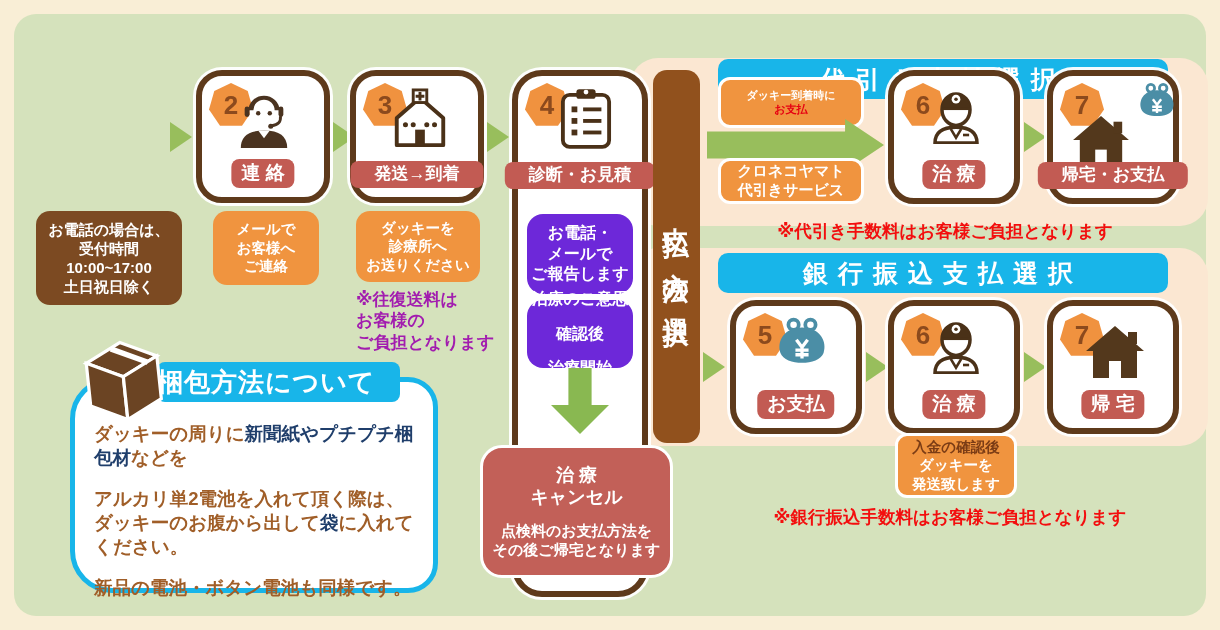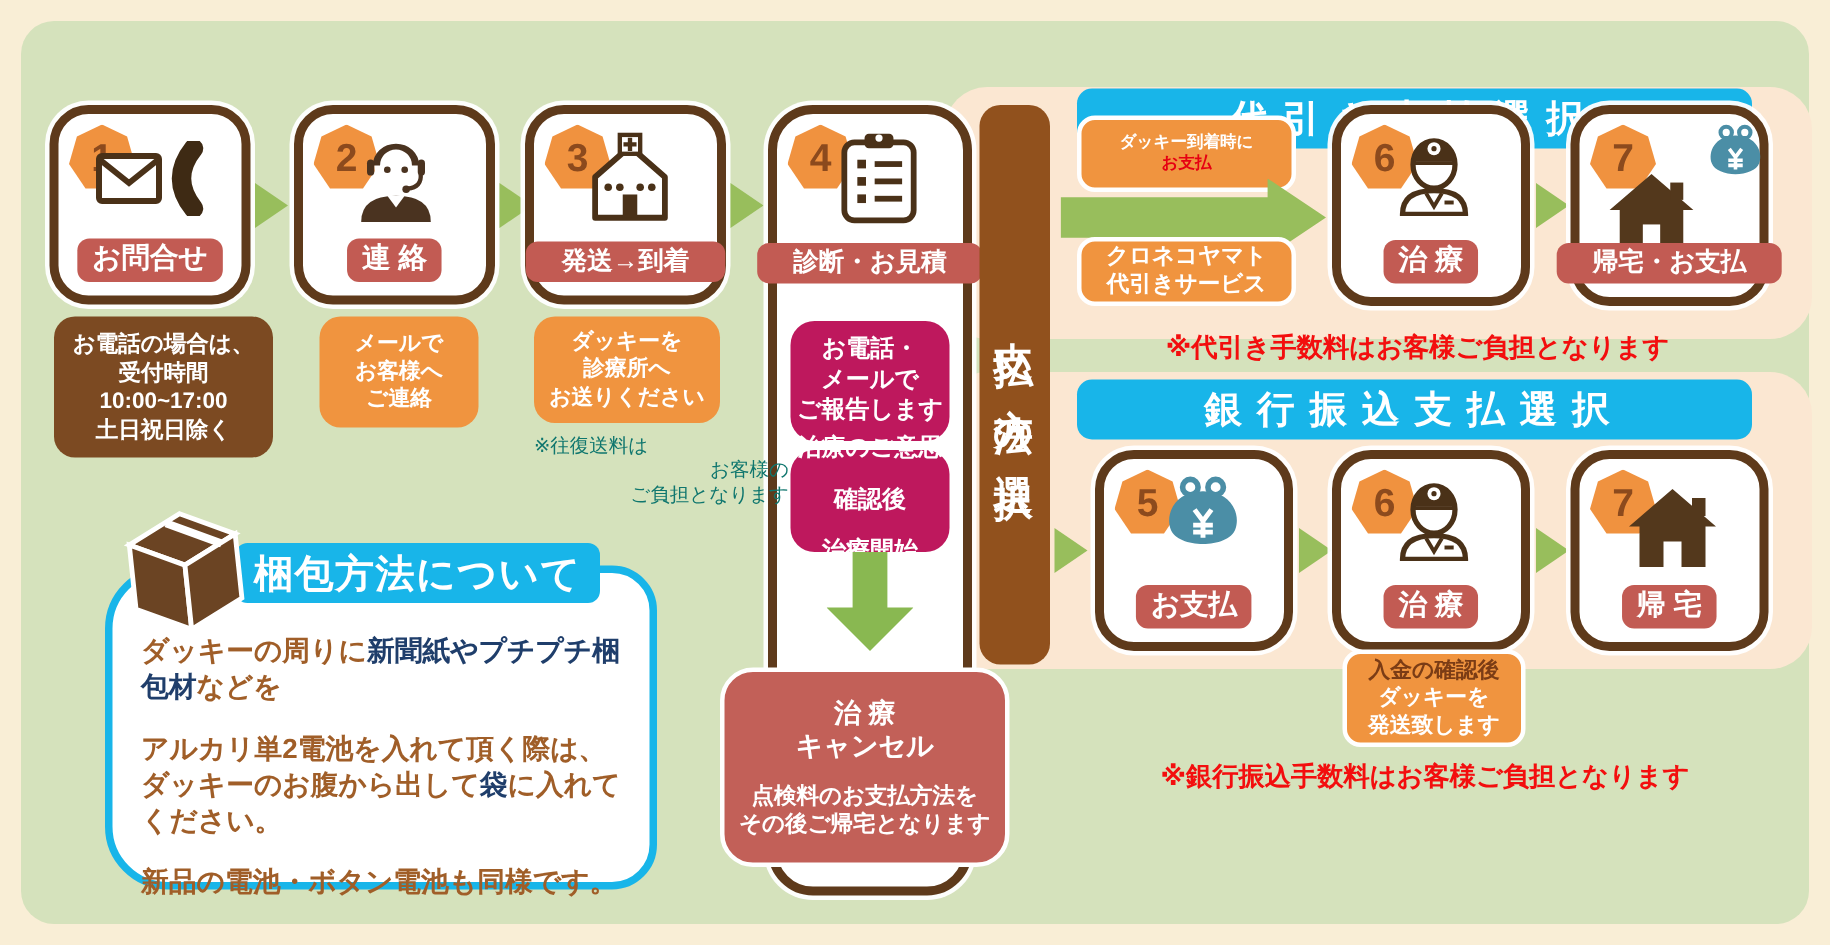--- a/index.html
+++ b/index.html
@@ -34,67 +34,54 @@
                text-align:center;font-size:25px;line-height:40px;letter-spacing:10px;height:40px;}
   .vbar{left:653px;top:70px;width:47px;height:373px;background:#91511D;border-radius:14px;
         display:flex;align-items:center;justify-content:center;}
   .vbar span{writing-mode:vertical-rl;text-orientation:upright;color:#fff;font-weight:bold;
              font-size:26px;letter-spacing:5px;}
 
   .notebox{border-radius:14px;color:#fff;font-weight:bold;text-align:center;
            display:flex;flex-direction:column;justify-content:center;box-sizing:border-box;line-height:1.28;}
   .nb-brown{background:#7C4A22;font-size:15px;}
   .nb-orange{background:#F0943F;font-size:14.5px;}
-  .nb-sienna{background:#be185d;font-size:16px;border-radius:16px;}
+  .nb-sienna{background:#6d28d9;font-size:16px;border-radius:16px;}
 
   .red-note{color:#F30E0E;font-weight:bold;font-size:17.5px;text-align:center;white-space:nowrap;}
-  .red-note-left{color:#0f766e;font-weight:normal;font-size:13px;line-height:1.26;}
-  .red-note-left .ind{margin-left:17px;text-align:right;}
+  .red-note-left{color:#a21caf;font-weight:bold;font-size:17px;line-height:1.26;}
+  .red-note-left .ind{}
 
   .cancel-box{left:480px;top:445px;width:193px;height:133px;background:#C26058;border:3px solid #fff;
               border-radius:22px;box-sizing:border-box;color:#fff;font-weight:bold;text-align:center;
               display:flex;flex-direction:column;justify-content:center;}
   .cancel-box .t{font-size:18px;line-height:1.25;}
   .cancel-box .b{font-size:15px;line-height:1.3;margin-top:12px;}
 
   .pack-box{left:70px;top:377px;width:368px;height:216px;background:#fff;border:5px solid #18B5E9;
             border-radius:42px 30px 30px 42px;box-sizing:border-box;}
   .pack-header{left:157px;top:362px;width:243px;height:40px;background:#18B5E9;border-radius:8px;
-               color:#fff;font-weight:bold;font-size:26px;line-height:40px;text-align:center;letter-spacing:1px;}
+               color:#fff;font-weight:bold;font-size:26px;line-height:40px;text-align:left;letter-spacing:1px;}
   .pack-text{left:94px;top:422px;width:336px;font-size:18.5px;font-weight:bold;line-height:1.3;color:#A05E28;}
   .pack-text p{margin:0 0 17px 0;}
   .navy{color:#1F3E6B;}
 
   .cod-orange{left:718px;background:#F0943F;border:3px solid #fff;border-radius:12px;box-sizing:border-box;
               color:#fff;font-weight:bold;text-align:center;display:flex;flex-direction:column;justify-content:center;line-height:1.25;}
   .red-in-orange{color:#E60012;}
   .brown-in-orange{color:#7B3C15;}
 </style>
 </head>
 <body>
 
 <div class="canvas">
   <div class="abs inner-bg"></div>
 
   <div class="abs peach panel-top"></div>
   <div class="abs peach panel-bottom"></div>
 
-  <div class="abs stepbox" style="left:33px;top:70px;width:134px;height:133px;">
-    <div class="badge">
-        <span>1</span>
-      </div>
-    <div class="icon-c" style="left:24px;top:18px;">
-      <svg width="78" height="50" viewBox="0 0 78 50">
-        <rect x="3" y="10" width="40" height="30" rx="2" fill="#fff" stroke="#4A3118" stroke-width="4"></rect>
-        <path d="M3,12 L23,28 L43,12" fill="none" stroke="#4A3118" stroke-width="4"></path>
-        <path d="M66,5 Q50,25 66,45" fill="none" stroke="#3E2A14" stroke-width="13" stroke-linecap="round"></path>
-      </svg>
-    </div>
-    <div class="steplabel">お問合せ</div>
-  </div>
 
   <div class="abs arrow-r" style="left:170px;top:122px;"></div>
 
   <div class="abs stepbox" style="left:196px;top:70px;width:134px;height:133px;">
     <div class="badge">
         <span>2</span>
       </div>
     <div class="icon-c" style="left:33px;top:12px;">
       <svg width="58" height="60" viewBox="0 0 60 62">
         <path d="M6,62 Q6,44 30,44 Q54,44 54,62 Z" fill="#4A3320"></path>

